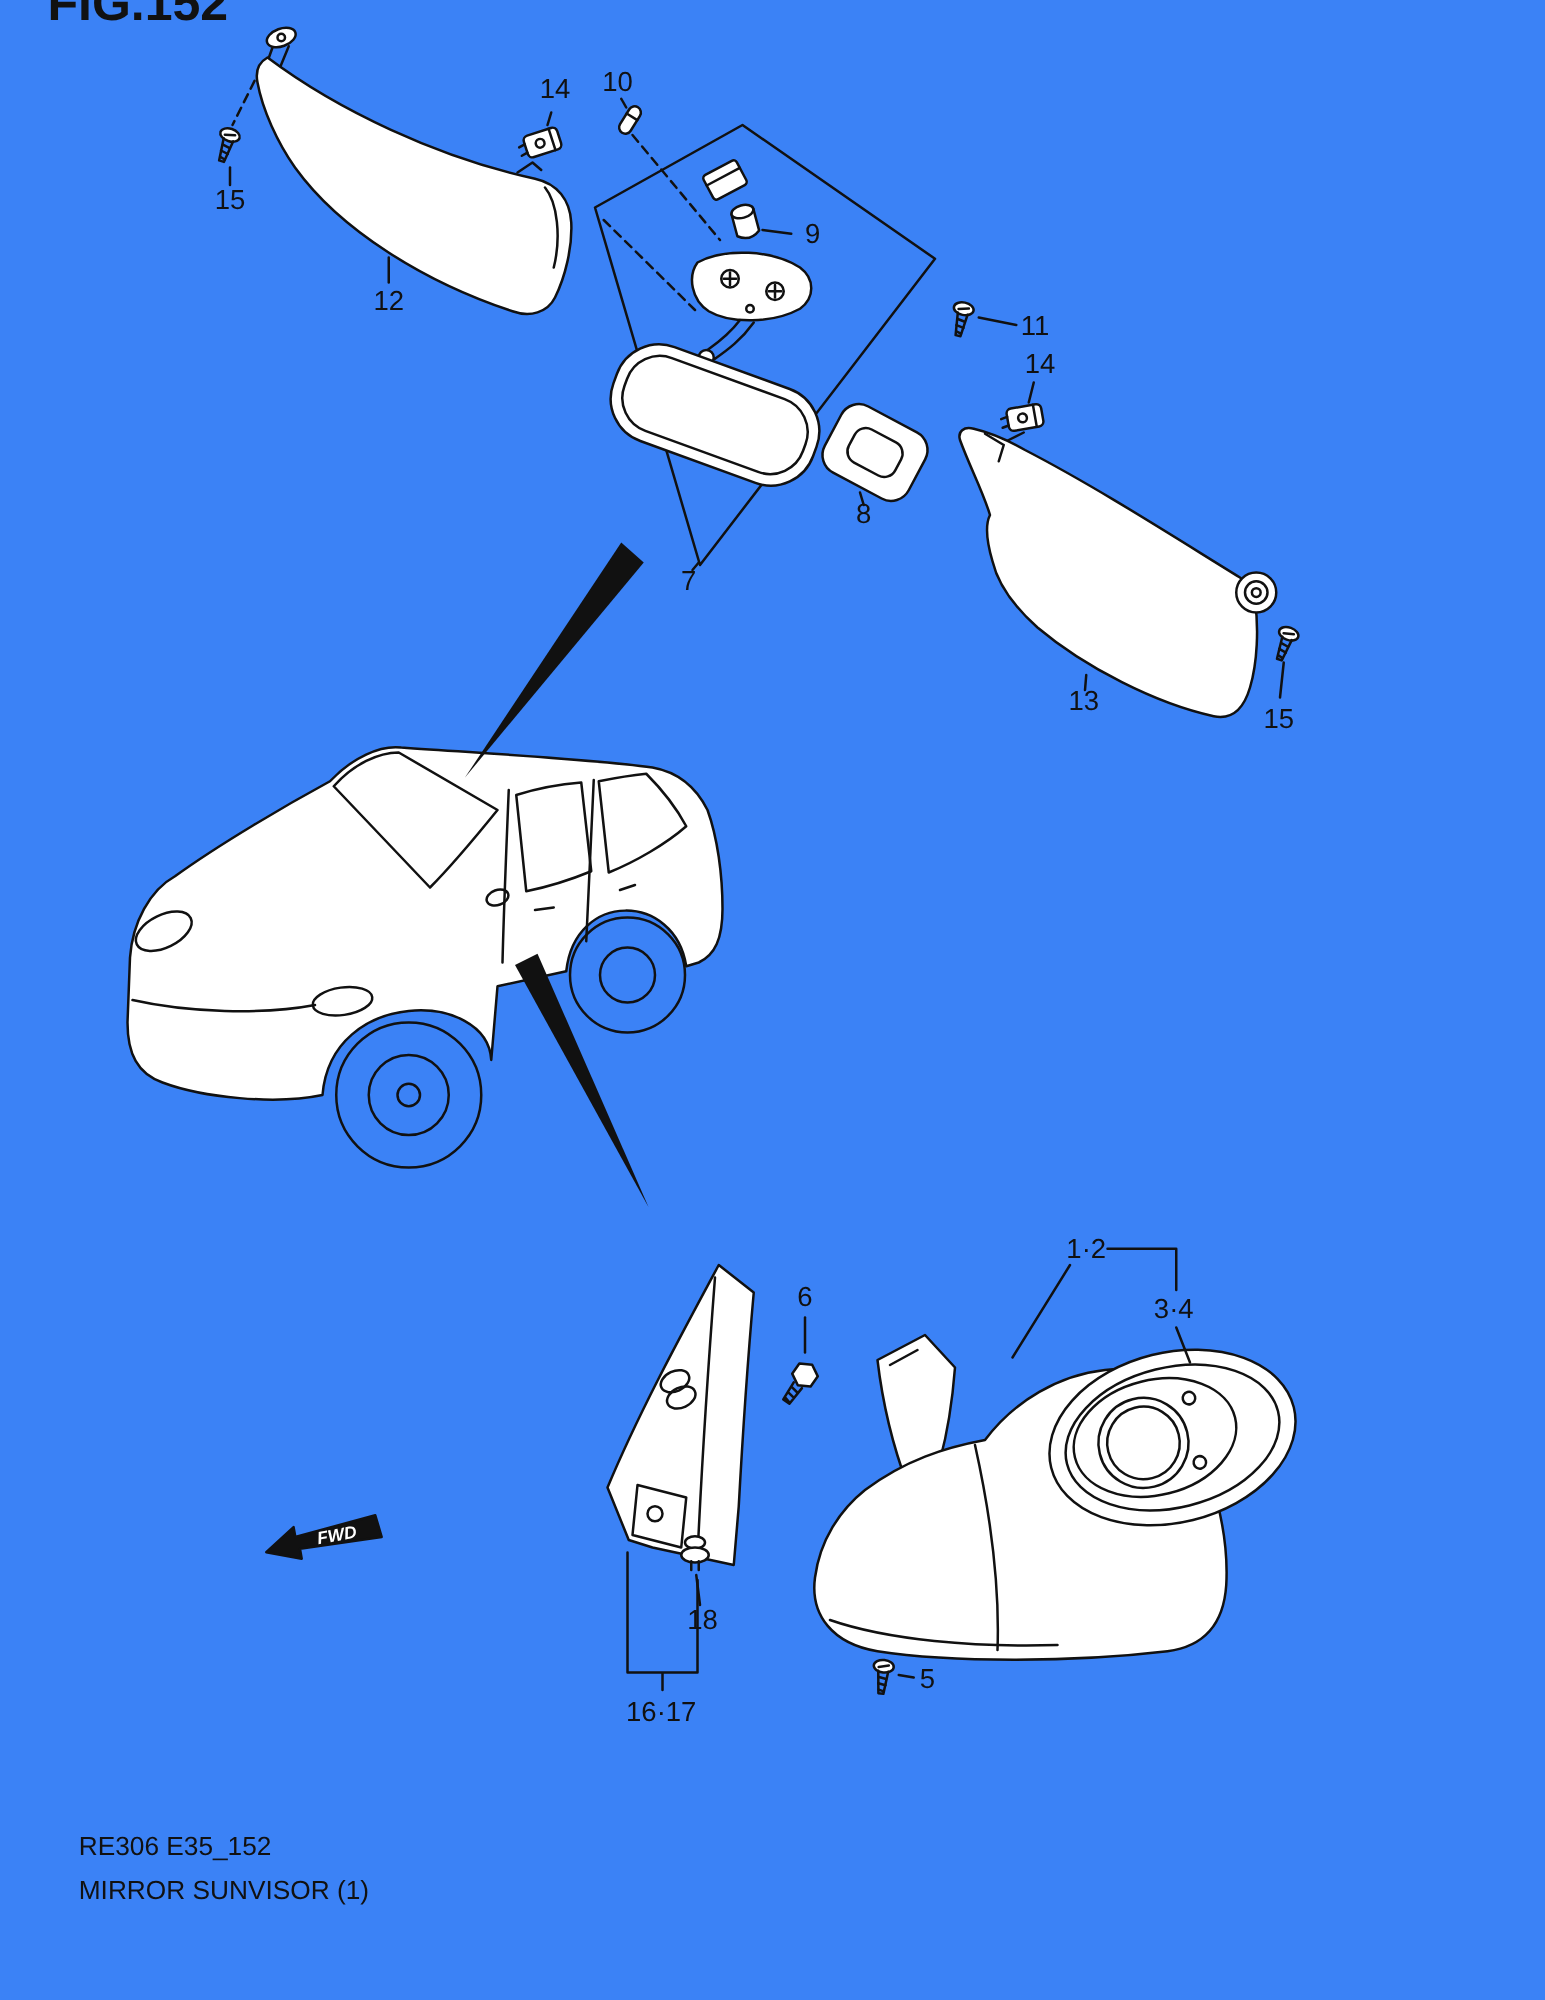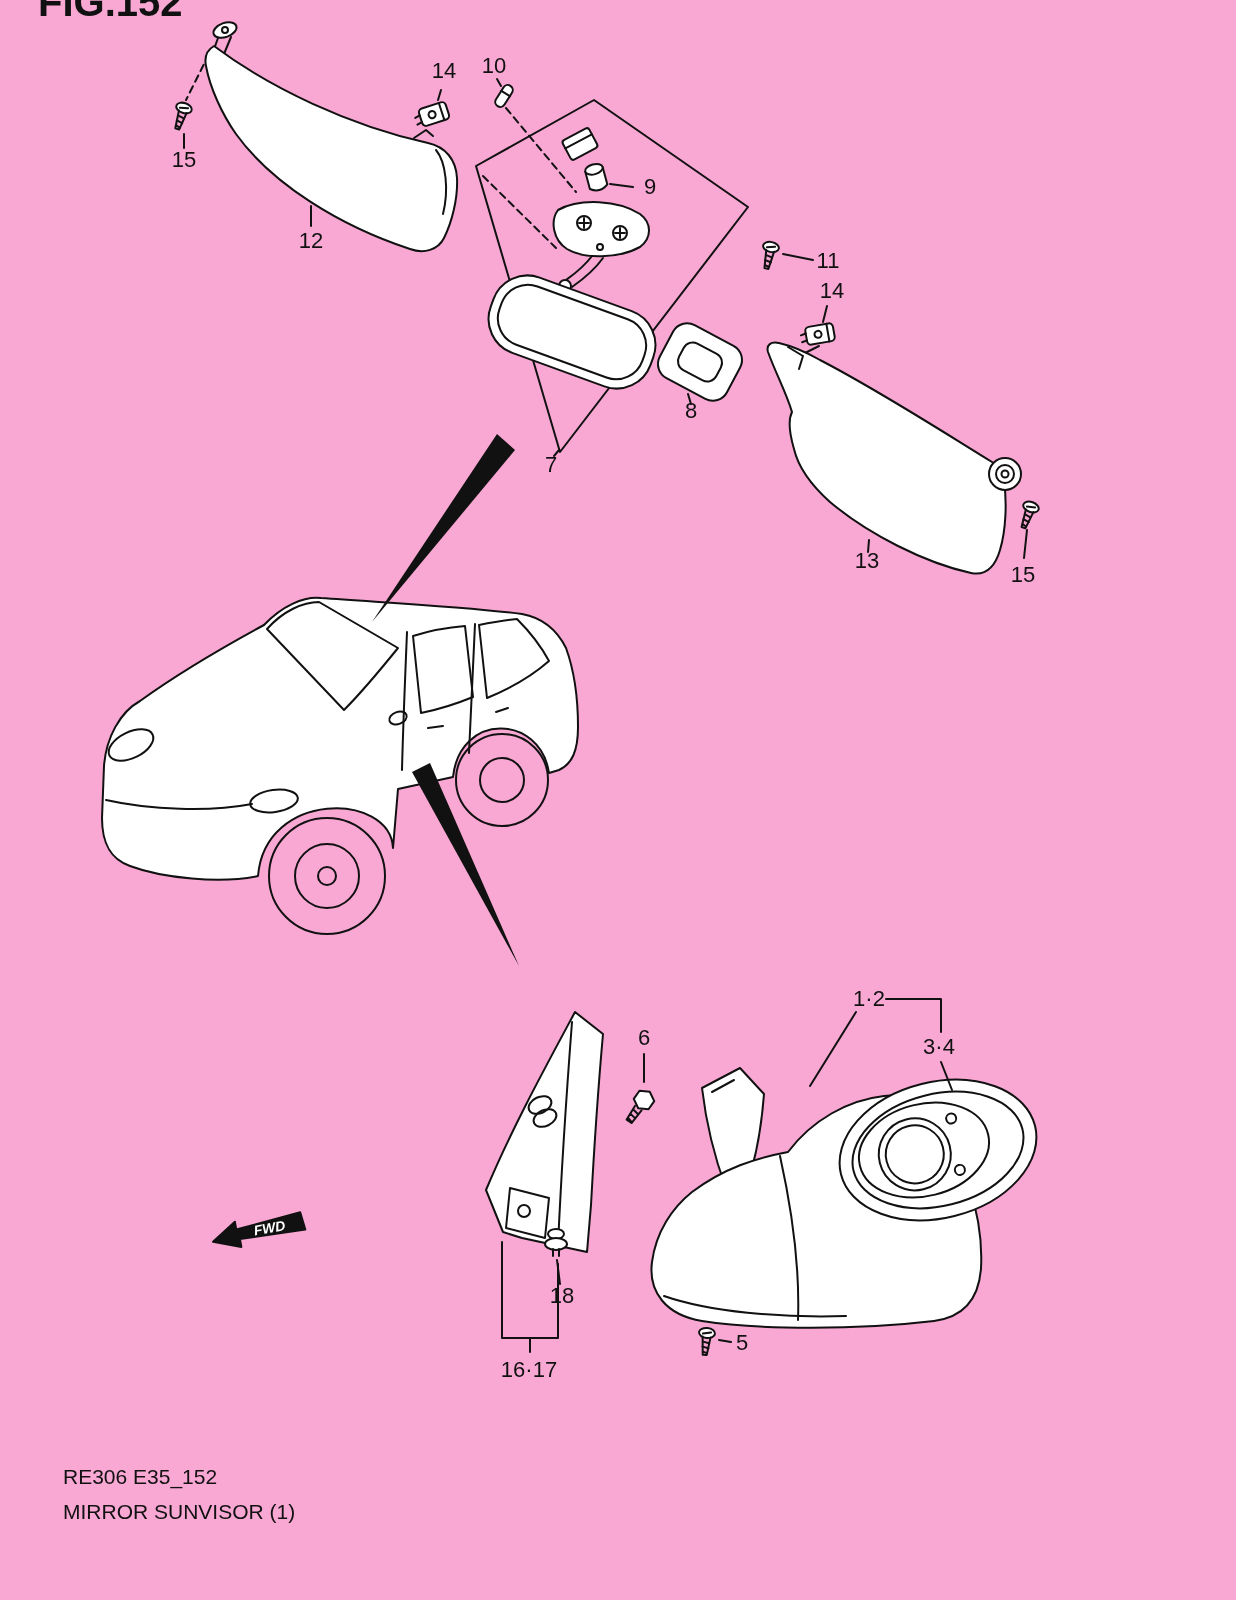--- a/index.html
+++ b/index.html
@@ -1,16 +1,16 @@
 <!DOCTYPE html>
 <html><head>
 <meta charset="utf-8">
 <style>
   html,body{margin:0;padding:0;background:#ffffff;}
-  .page{position:relative;width:1236px;height:1600px;background:#f9a8d4;overflow:hidden;
+  .page{position:relative;width:1236px;height:1600px;background:#3b82f6;overflow:hidden;
         font-family:"Liberation Sans",sans-serif;}
   svg{display:block;}
   text{font-family:"Liberation Sans",sans-serif;fill:#111111;}
   .callout{font-size:22px;}
   .footer{font-size:21px;}
   .figtitle{font-size:40px;font-weight:bold;}
   .fwd{font-size:14px;font-weight:bold;font-style:italic;fill:#ffffff;}
 </style>
 </head>
 <body>

